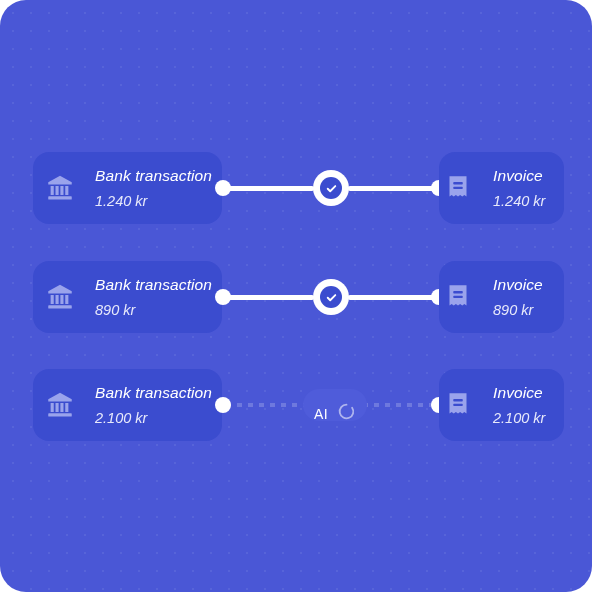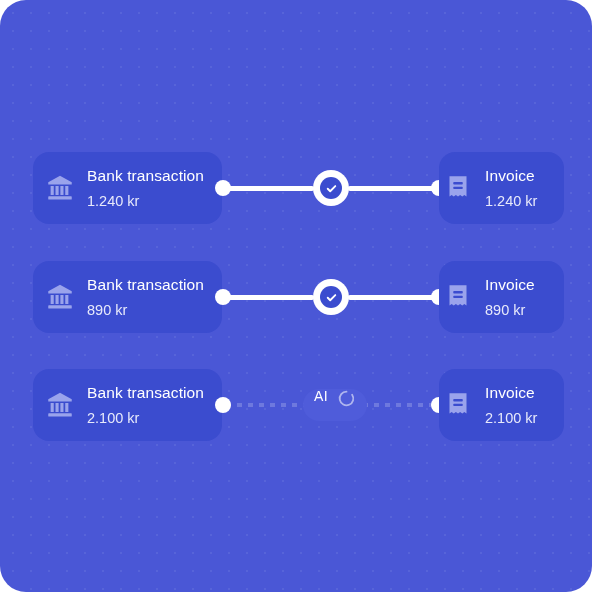--- a/index.html
+++ b/index.html
@@ -42,21 +42,22 @@
 
   
   .card {
     position: absolute;
     box-sizing: border-box;
     background: #3b4ccf;
     border-radius: 16px;
     height: 72px;
     display: flex;
     align-items: center;
-    gap: 12px;
+    gap: 20px;
+    font-style: italic;
   }
   .card-left {
     left: 33px;
     width: 189px;
     padding-left: 12px;
   }
   .card-right {
     left: 439px;
     width: 125px;
     padding-left: 4px;
@@ -165,21 +166,21 @@
   .ai-pill {
     position: absolute;
     top: 50%;
     left: 303px;
     margin-top: -16px;
     height: 32px;
     padding: 0 11px;
     border-radius: 16px;
     background: #4f5cda;
     display: flex;
-    align-items: flex-start;
+    align-items: flex-end;
     gap: 9px;
   }
   .ai-label {
     color: #ffffff;
     font-size: 14px;
     letter-spacing: 0.3px;
     line-height: 1;
   }
   .ai-spinner {
     width: 19px;

